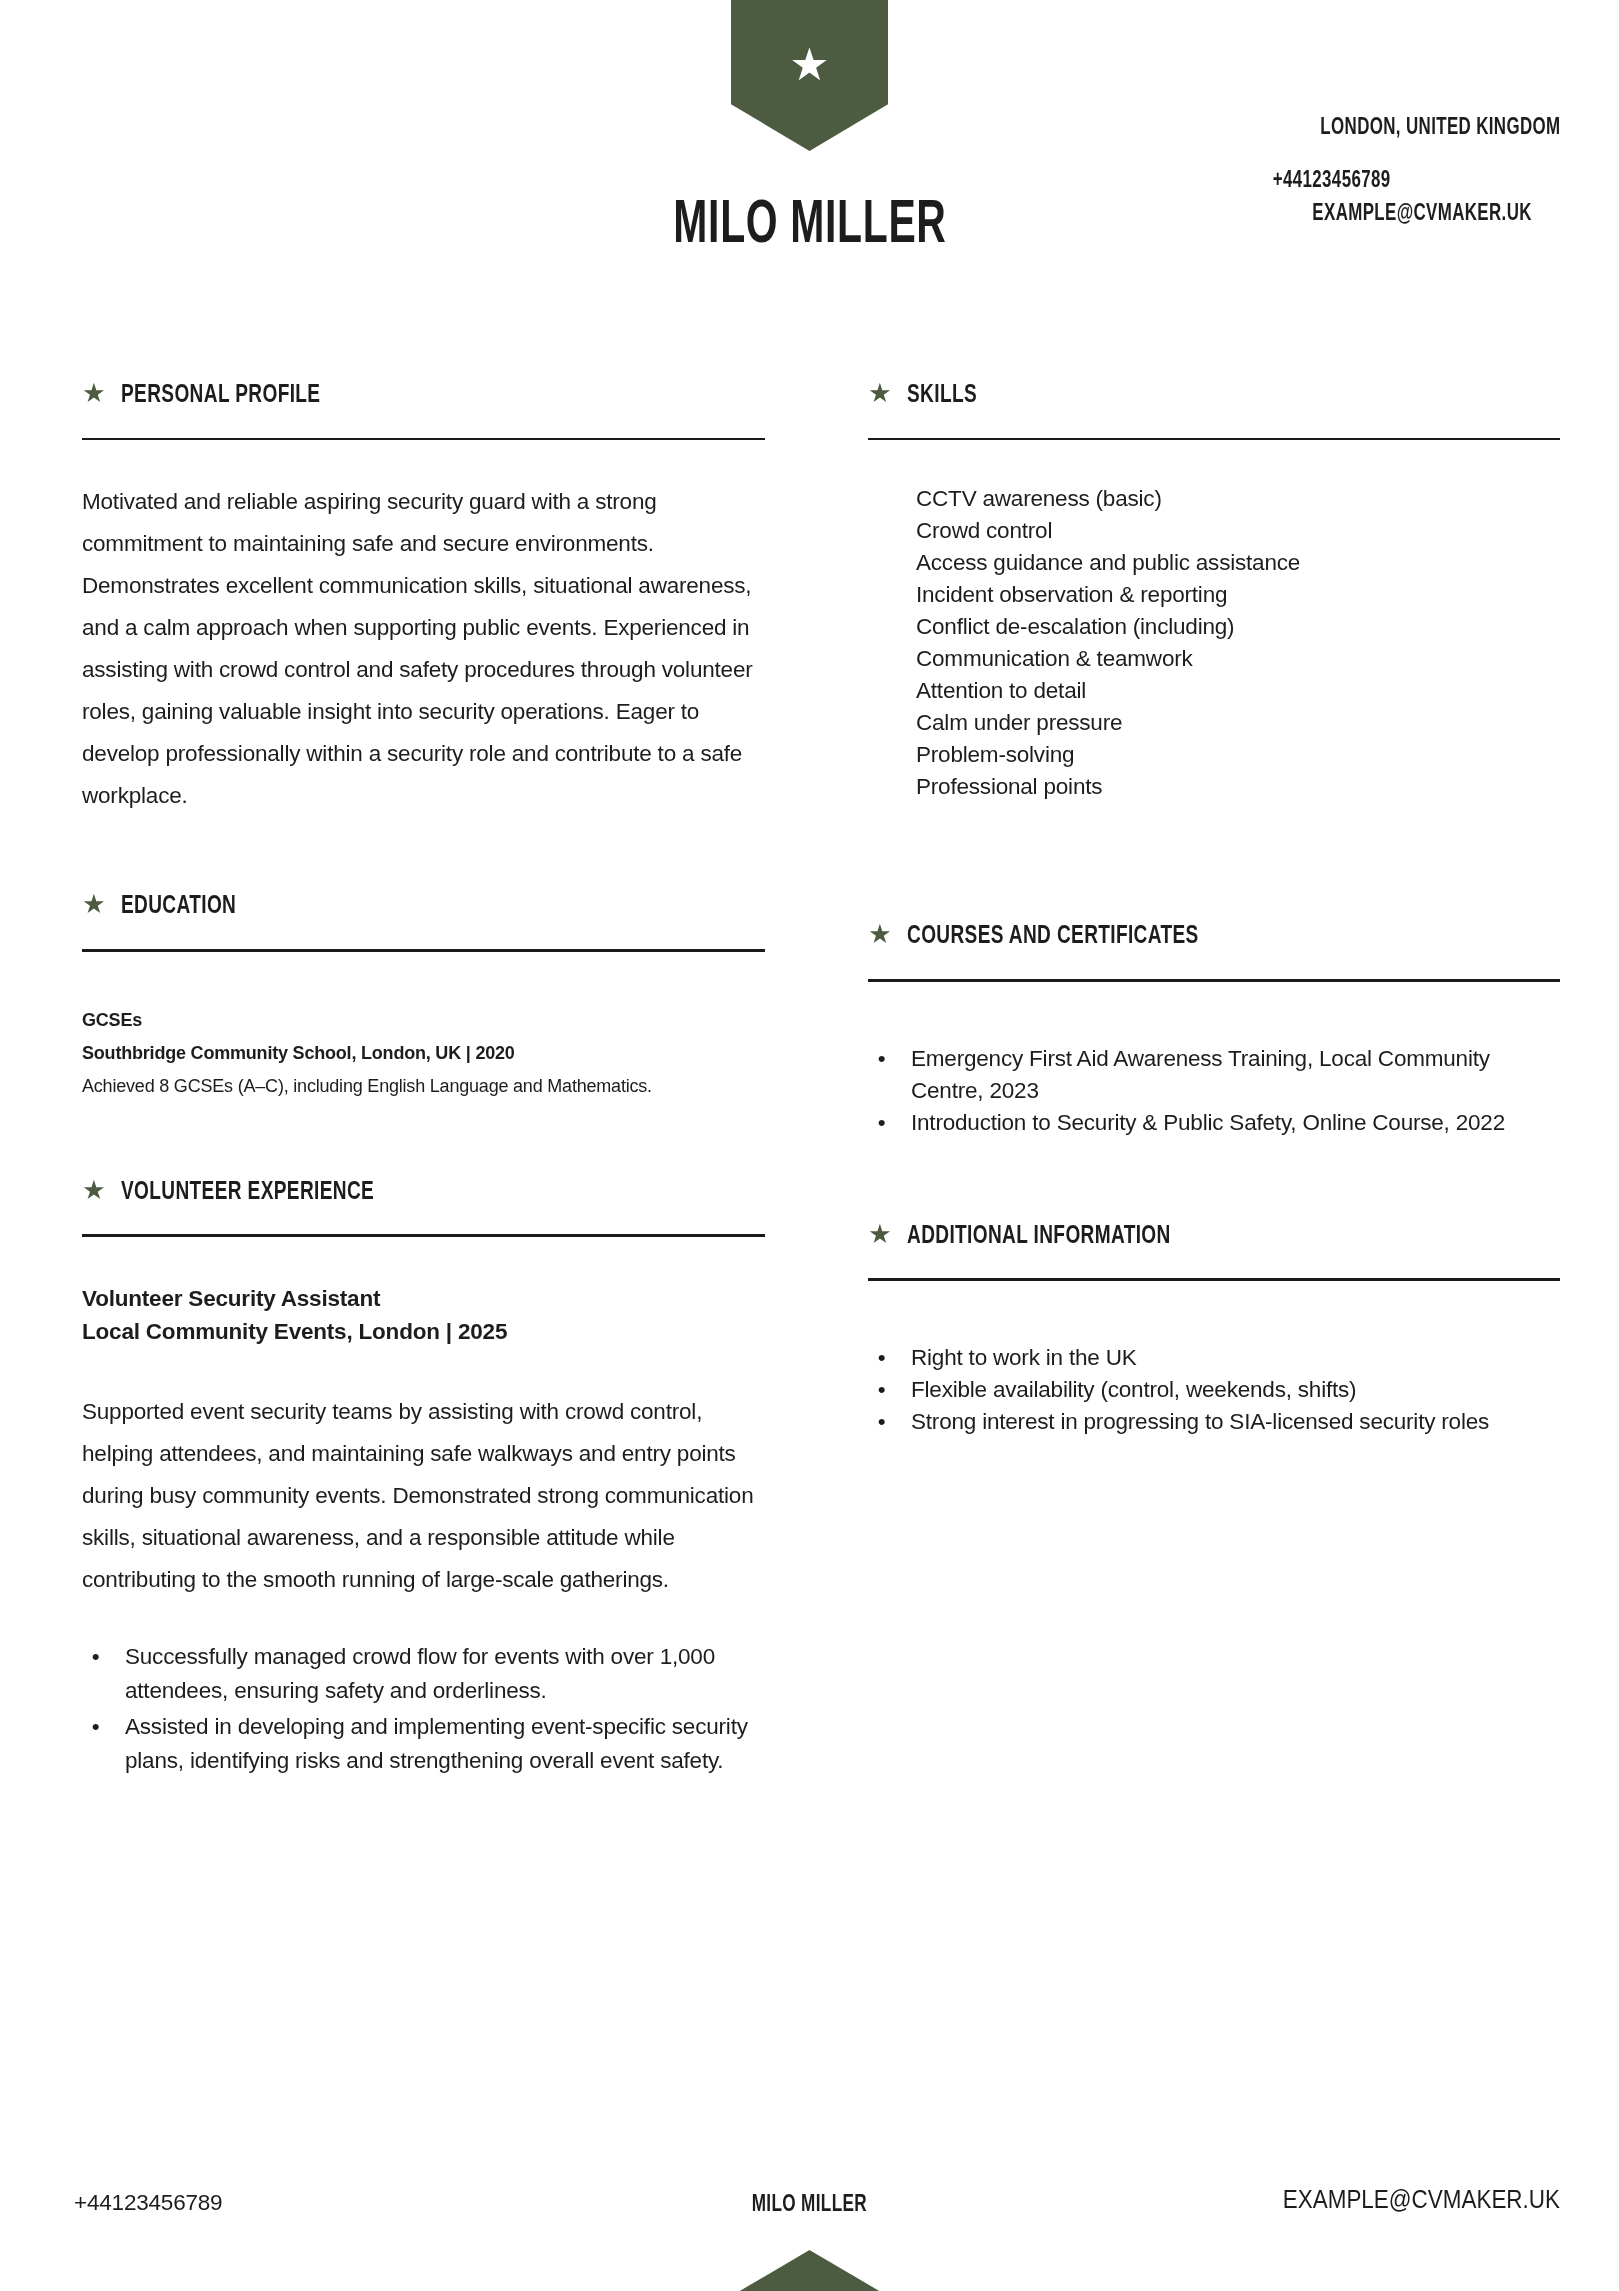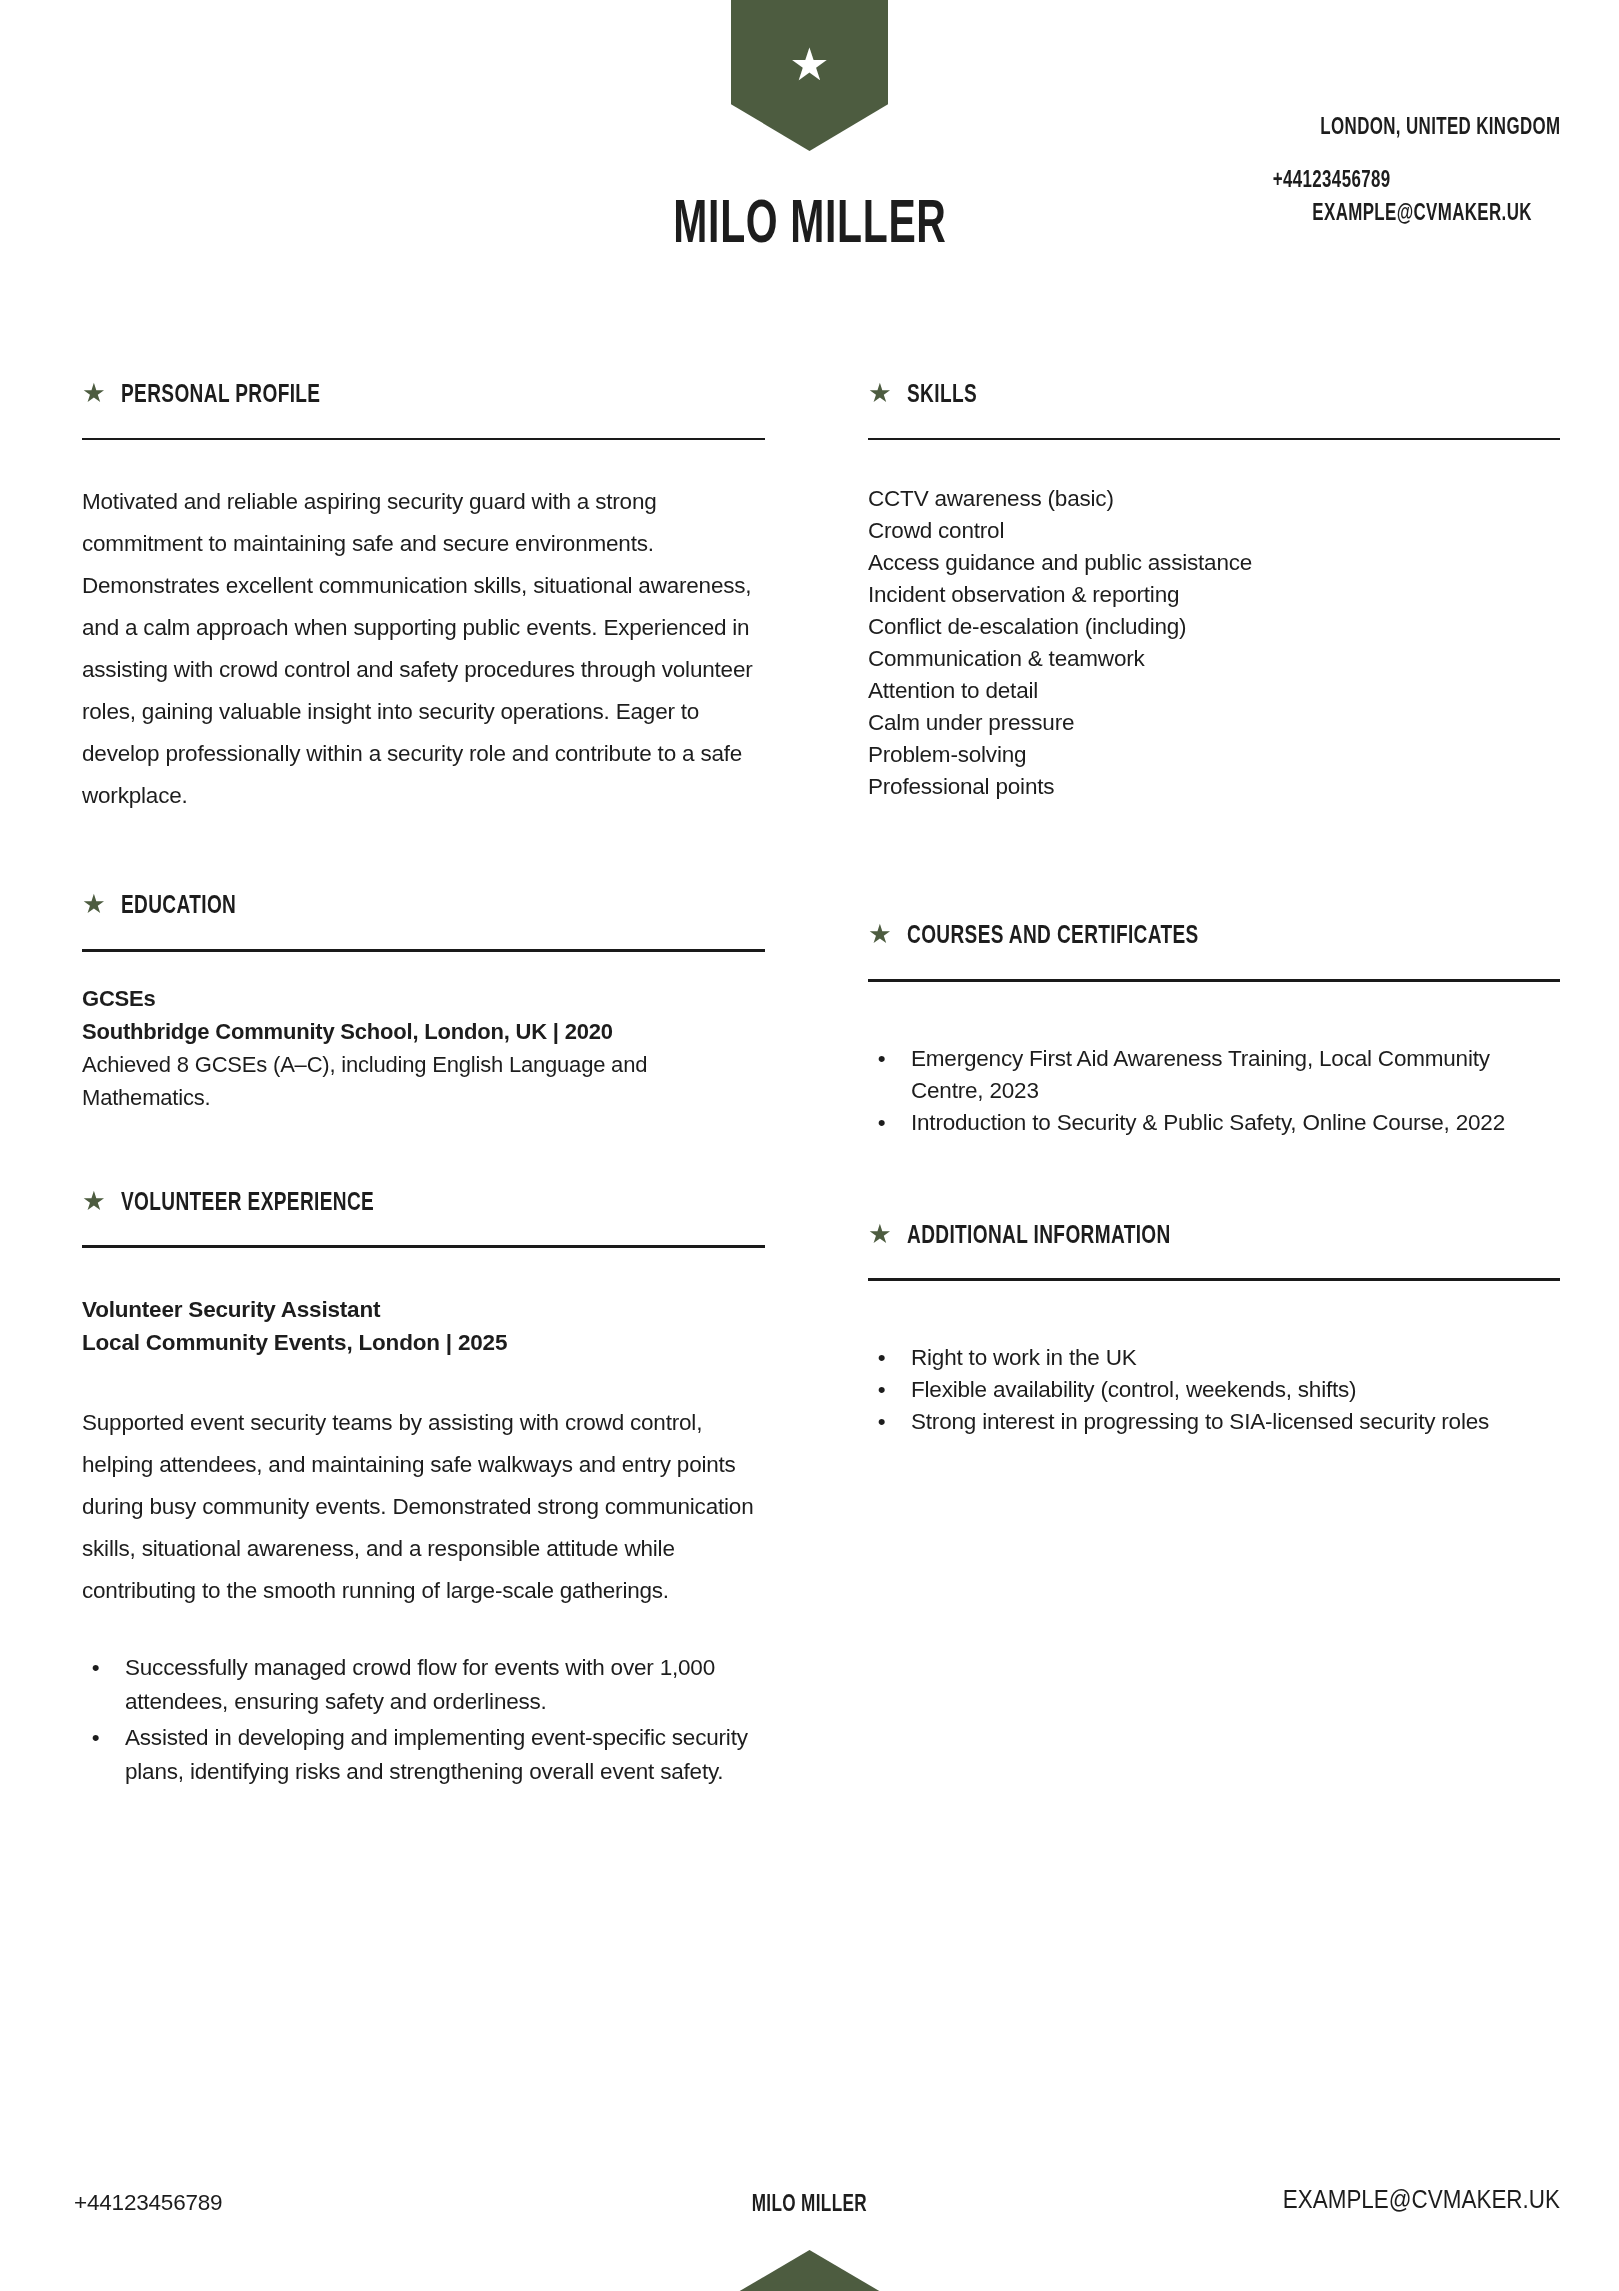--- a/index.html
+++ b/index.html
@@ -94,21 +94,21 @@
   }
   .body-text {
     font-size: 22.5px;
     line-height: 42px;
     letter-spacing: -0.2px;
   }
   
   .sec-profile   { margin-top: 380px; }
   .profile-body  { margin-top: 41px; }
   .sec-education { margin-top: 74px; }
-  .edu-entry     { margin-top: 30px; font-size: 22px; line-height: 33px; letter-spacing: -0.2px; }
+  .edu-entry     { margin-top: 52px; font-size: 18px; line-height: 33px; letter-spacing: -0.2px; }
   .entry-bold    { font-weight: bold; }
   .sec-volunteer { margin-top: 74px; }
   .vol-entry     { margin-top: 45px; font-size: 22.5px; line-height: 33px; letter-spacing: -0.2px; }
   .vol-body      { margin-top: 43px; }
   .bullets {
     list-style: none;
     margin-top: 39px;
   }
   .bullets li {
     position: relative;
@@ -118,21 +118,21 @@
     letter-spacing: -0.2px;
     margin-bottom: 2px;
   }
   .bullets li .marker {
     position: absolute;
     left: 9.8px; top: 0;
   }
   
   .sec-skills     { margin-top: 380px; }
   .skills-list    { list-style: none; margin-top: 43px; }
-  .skills-list li { font-size: 22.5px; line-height: 32px; letter-spacing: -0.2px; }
+  .skills-list li { font-size: 22.5px; line-height: 32px; letter-spacing: -0.2px; margin-left: 48px; }
   .sec-courses    { margin-top: 118px; }
   .tight-bullets  { margin-top: 61px; }
   .tight-bullets li { line-height: 32px; margin-bottom: 0; }
   .sec-additional { margin-top: 82px; }
   
   .footer-phone {
     position: absolute;
     left: 74px; top: 2190px;
     font-size: 22.5px;
     letter-spacing: -0.2px;

